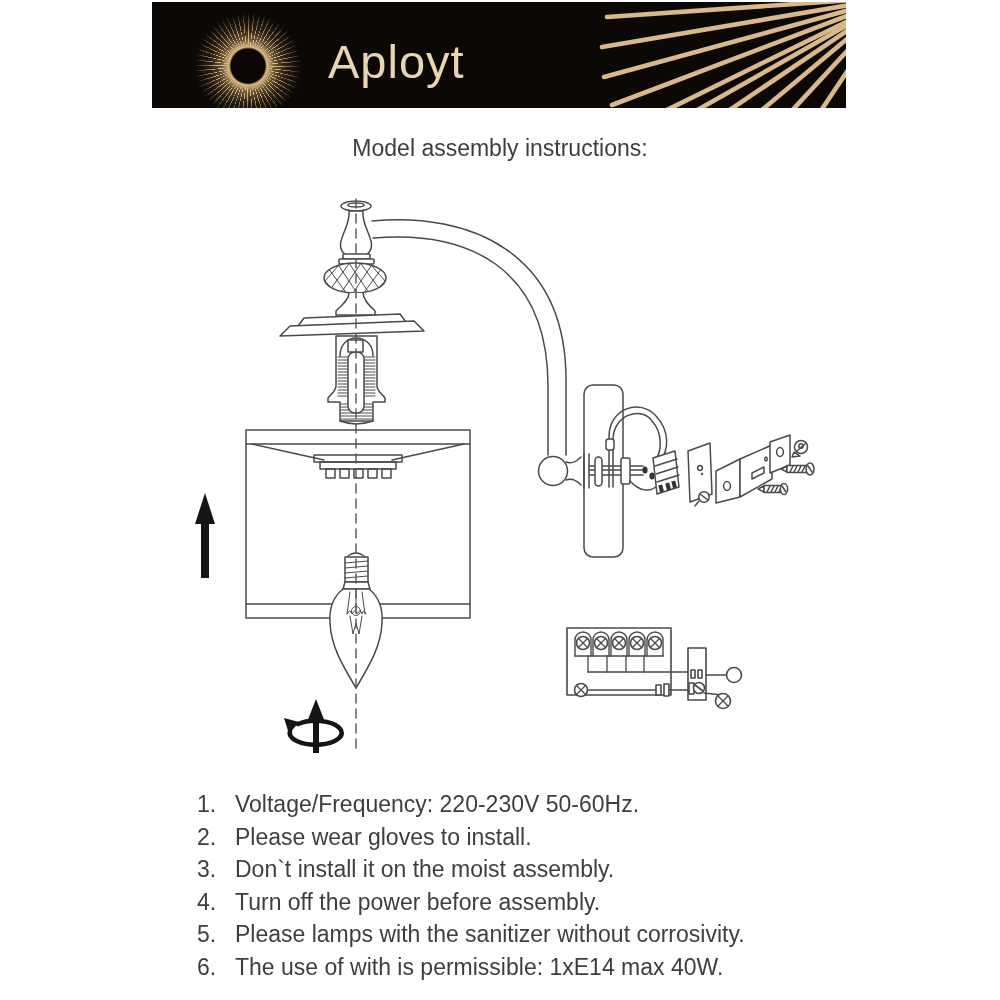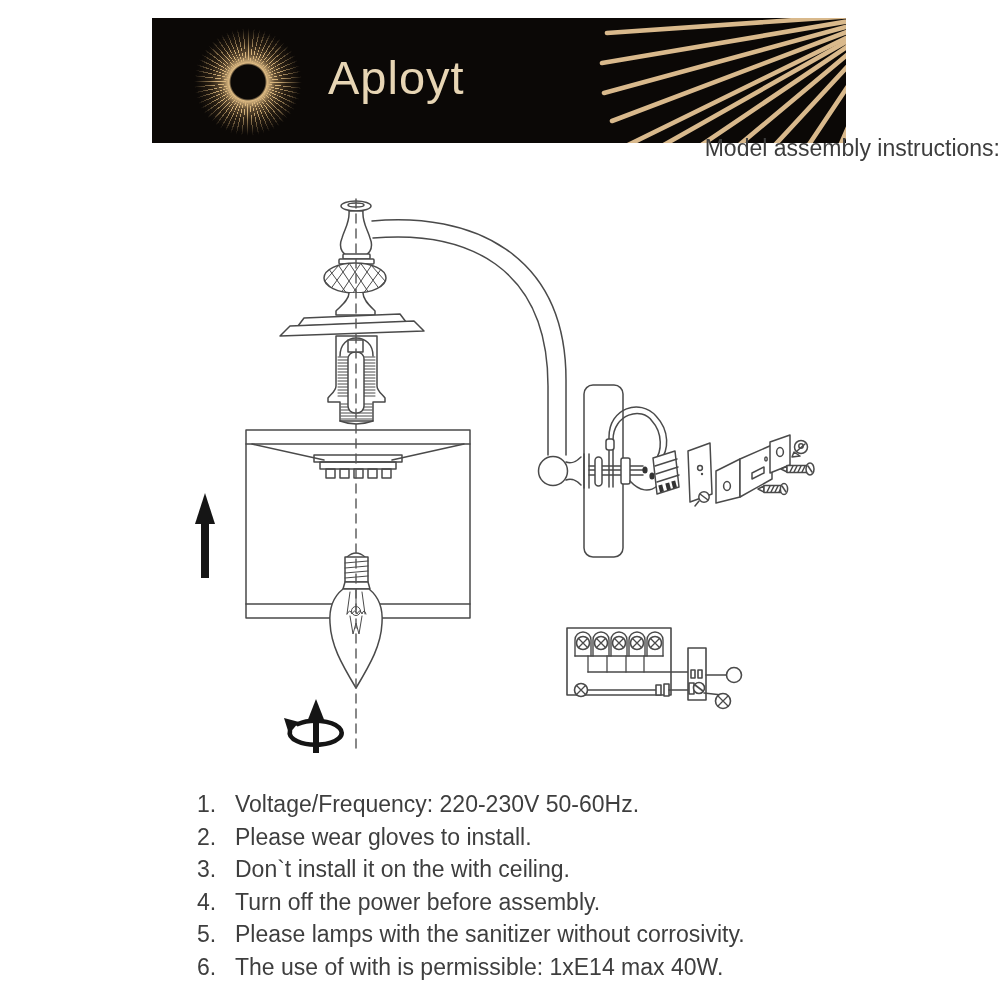--- a/index.html
+++ b/index.html
@@ -1,36 +1,36 @@
 <!DOCTYPE html>
 <html><head>
 <meta charset="utf-8">
 <style>
   * { margin:0; padding:0; box-sizing:border-box; }
   html,body { width:1000px; height:1000px; background:#ffffff;
               font-family:"Liberation Sans", sans-serif; }
   .page { position:relative; width:1000px; height:1000px; background:#fff; overflow:hidden; }
 
   
-  .banner { position:absolute; left:152px; top:2px; width:694px; height:125px;
-            background:#0b0806; overflow:hidden;margin-top:16px; }
+  .banner { position:absolute; left:152px; top:2px; width:694px; height:106px;
+            background:#0b0806; overflow:hidden; }
   .logo-wrap { position:absolute; left:38px; top:6px; width:116px; height:116px; }
   .logo-glow { position:absolute; inset:0; border-radius:50%;
        background:radial-gradient(circle, rgba(0,0,0,0) 0 17px, rgba(233,196,138,.95) 19px,
                   rgba(210,168,110,.45) 27px, rgba(160,120,70,.18) 38px, transparent 52px); }
   .logo-burst { position:absolute; inset:0; border-radius:50%;
        background:repeating-conic-gradient(rgba(222,186,128,.95) 0deg 1.3deg, rgba(0,0,0,0) 1.3deg 6deg);
        -webkit-mask:radial-gradient(circle, transparent 0 19px, #000 22px 30px, rgba(0,0,0,.55) 40px, transparent 54px);
        mask:radial-gradient(circle, transparent 0 19px, #000 22px 30px, rgba(0,0,0,.55) 40px, transparent 54px); }
   .brand { position:absolute; left:176px; top:32px; color:#e7d5b4; font-size:47px;
            font-weight:400; letter-spacing:1px; }
   .rays { position:absolute; right:0; top:0; width:694px; height:125px; }
 
   
-  .title-block { position:absolute; left:0; top:135px; width:1000px; text-align:right;
+  .title-block { position:absolute; left:0; top:135px; width:1000px; text-align:center;
                  color:#3d3d3d; font-size:23px; line-height:26px; }
 
   
   .diagram { position:absolute; left:0; top:0; width:1000px; height:1000px; }
 
   
   .instructions { position:absolute; left:197px; top:791px; width:660px;
                   color:#3e3e3e; font-size:23px; }
   .instructions ol { list-style:none; counter-reset:step; }
   .instructions li { counter-increment:step; margin-bottom:5.5px; display:flex; }
@@ -272,21 +272,21 @@
 
   <div class="instructions">
     <ol>
       <li>
           <span>Voltage/Frequency: 220-230V 50-60Hz.</span>
         </li>
       <li>
           <span>Please wear gloves to install.</span>
         </li>
       <li>
-          <span>Don`t install it on the with ceiling.</span>
+          <span>Don`t install it on the moist assembly.</span>
         </li>
       <li>
           <span>Turn off the power before assembly.</span>
         </li>
       <li>
           <span>Please lamps with the sanitizer without corrosivity.</span>
         </li>
       <li>
           <span>The use of with is permissible: 1xE14 max 40W.</span>
         </li>

